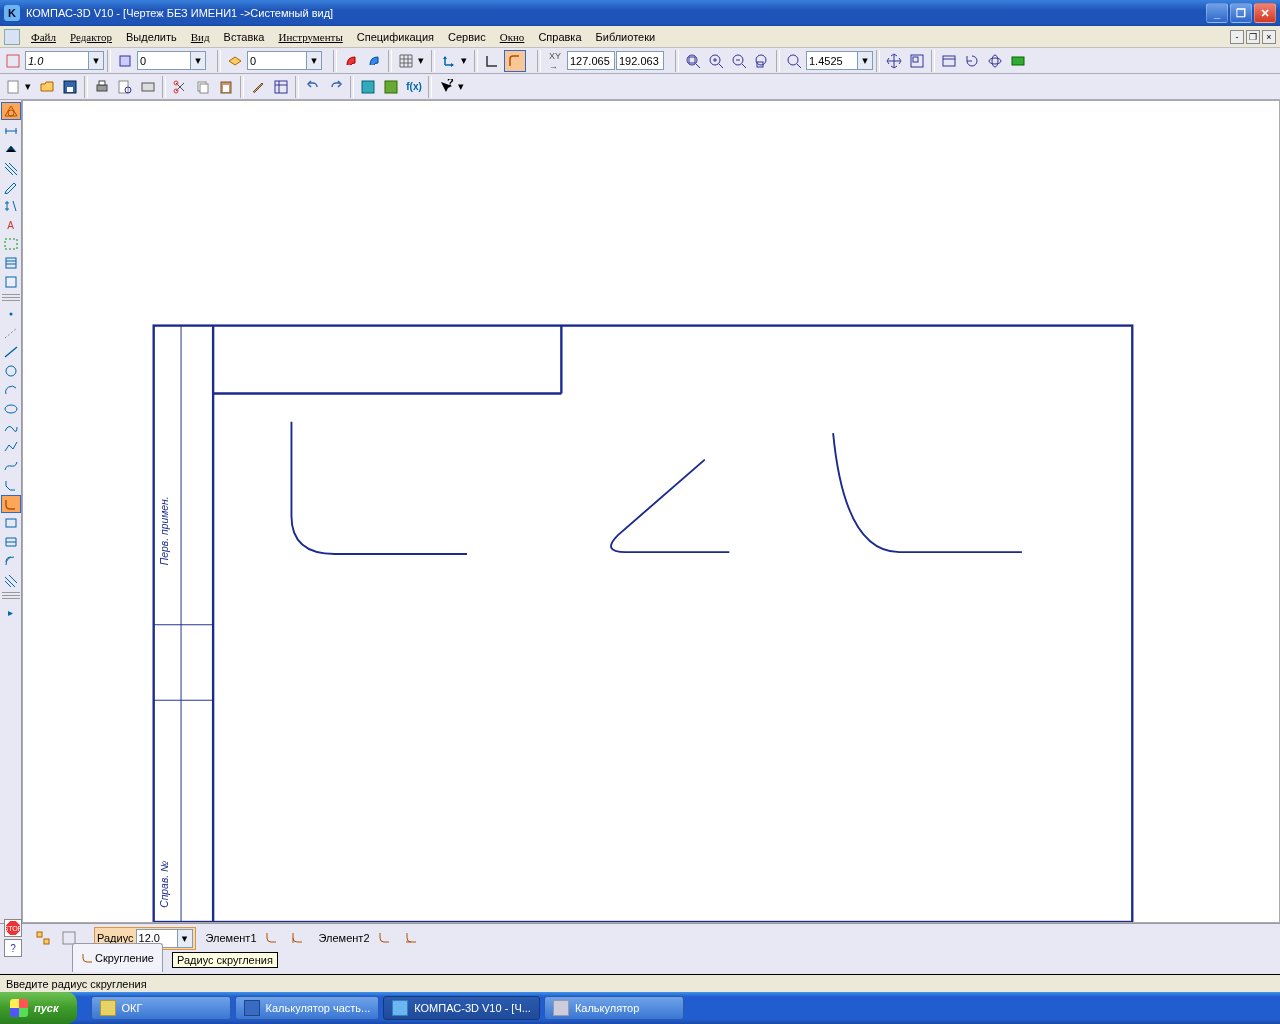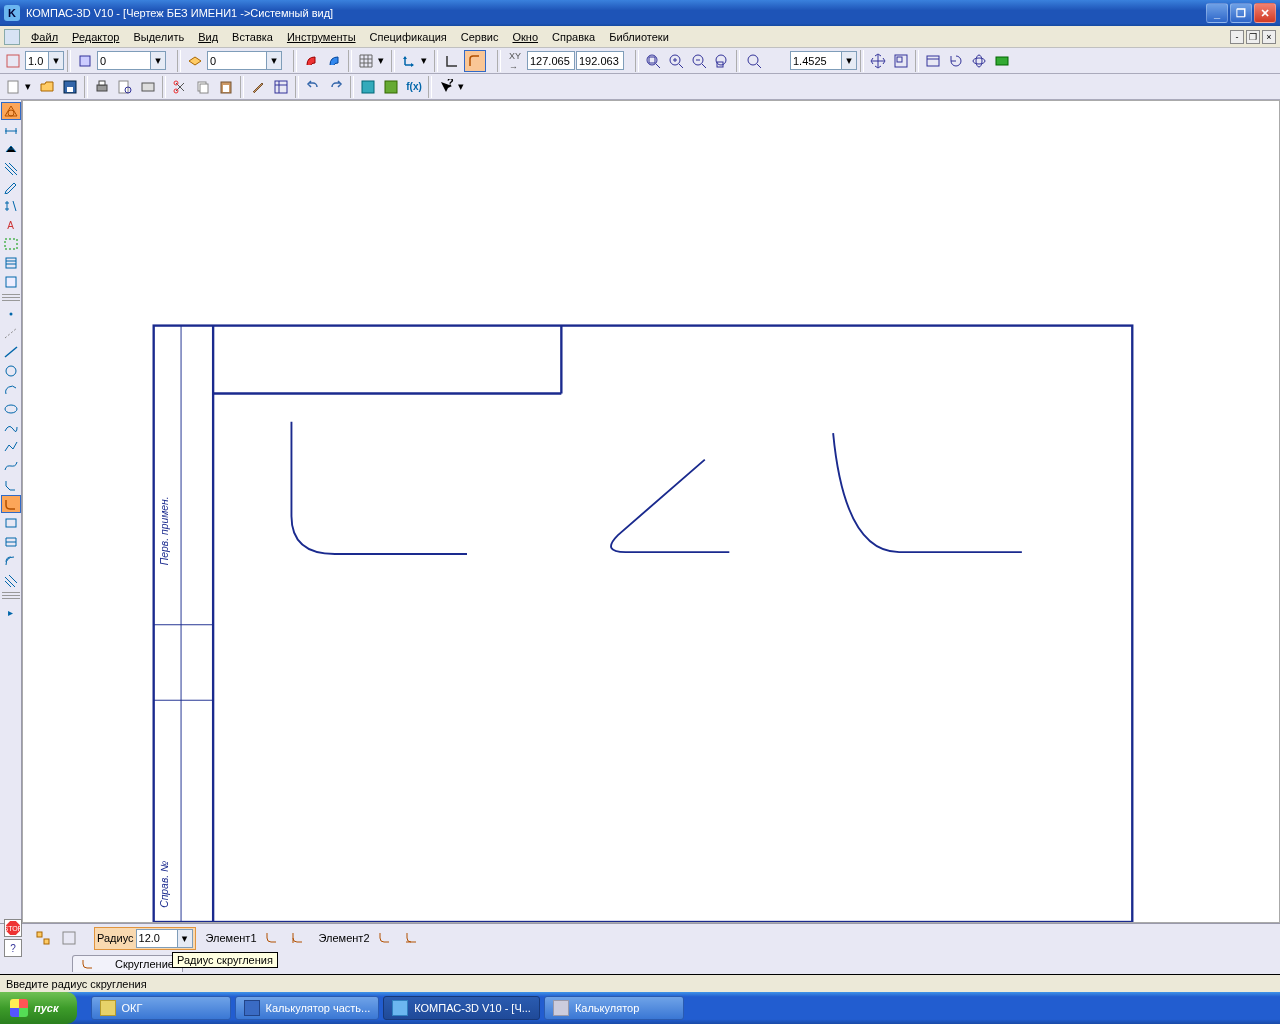--- a/index.html
+++ b/index.html
@@ -11,21 +11,21 @@
 .titlebar .title { font-weight: normal; flex: 1; }
 .winbtns { display: flex; gap: 2px; }
 .winbtn { width: 22px; height: 20px; border: 1px solid #fff4; border-radius: 3px; display:flex; align-items:center; justify-content:center; color:#fff; font-weight:bold; }
 .winbtn.min { background: linear-gradient(#6fa1e6,#2f67c9); }
 .winbtn.max { background: linear-gradient(#6fa1e6,#2f67c9); }
 .winbtn.close { background: linear-gradient(#f08172,#d13a24); }
 
 
 .menubar { height: 22px; background: #ece9d8; display:flex; align-items:center; padding: 0 4px; border-bottom: 1px solid #c0c0c0; }
 .menubar .mitem { padding: 2px 7px; }
-.menubar .u { text-decoration: underline; }
+.menubar .u { text-decoration: underline; font-family: Liberation Serif, serif; }
 .mdibtns { margin-left:auto; display:flex; gap:2px; }
 .mdibtn { width:14px; height:14px; border:1px solid #888; background:#eee; font-size:9px; display:flex;align-items:center;justify-content:center; }
 .menuicon { width:16px; height:16px; background:#d7e3f4; border:1px solid #8aa; margin-right:4px; }
 
 
 .tbar { height: 26px; background:#e8e8f4; border-bottom:1px solid #aab; display:flex; align-items:center; padding: 0 2px; gap:1px;}
 .tbtn { width: 22px; height: 22px; display:flex; align-items:center; justify-content:center; border:1px solid transparent; }
 .tsep { width:4px; height:22px; border-left:1px solid #adadad; border-right:1px solid #fff; margin:0 2px; }
 .tinput { height: 19px; border:1px solid #7f9db9; background:#fff; padding:0 2px; font-size:11px; }
 .tcombo { display:flex; }
@@ -44,21 +44,21 @@
 .canvas-inner { position:absolute; inset:0; background:#fff; }
 
 
 .proppanel { background:#e8e8f4; border-top:1px solid #99a; padding:2px 4px; }
 .proprow { display:flex; align-items:center; gap:4px; height:24px;}
 .stopbtn { width:18px;height:18px; background:#fff; border:1px solid #888; display:flex;align-items:center;justify-content:center;}
 .stopbtn .oct { width:14px; height:14px; background:#e33; clip-path: polygon(30% 0,70% 0,100% 30%,100% 70%,70% 100%,30% 100%,0 70%,0 30%); color:#fff; font-size:7px; display:flex;align-items:center;justify-content:center;}
 .plabel { }
 .pbox { border:1px solid #e0943e; background:#f9d9b0; padding:1px 2px; display:flex; align-items:center; gap:2px;}
 .tabwrap { height:22px; display:flex; align-items:flex-end; padding-left:68px; gap:2px;}
-.tab { border:1px solid #99a; border-bottom:none; background:#f2f2fa; padding:2px 8px; border-radius:3px 3px 0 0; display:flex; align-items:center; gap:20px;}
+.tab { border:1px solid #99a; border-bottom:none; background:#f2f2fa; padding:8px 8px; border-radius:3px 3px 0 0; display:flex; align-items:center; gap:0;}
 .tooltip { position:absolute; background:#ffffe1; border:1px solid #000; padding:1px 4px; font-size:11px; }
 
 
 .status { height:18px; background:#ece9d8; border-top:1px solid #000000; padding:1px 6px; display:flex;align-items:center;}
 
 
 .taskbar { height:32px; background: linear-gradient(#3f93e8, #225dd0 15%, #225dd0 85%, #1a4aa7); display:flex; align-items:center; }
 .start { height:32px; padding:0 18px 0 10px; background: linear-gradient(#6fc154,#3d9c2a 50%,#2a7f1e); color:#fff; font-weight:bold; font-style:italic; display:flex; align-items:center; font-size:15px; border-radius:0 10px 10px 0; }
 .start .logo { width:18px; height:18px; margin-right:6px; background: conic-gradient(#f55 0 25%, #5d5 0 50%, #55f 0 75%, #fe5 0); border-radius:3px;}
 .task { height:24px; margin:0 2px; padding:0 8px; background:linear-gradient(#6fa3e8,#3a77d4); border:1px solid #2a5bb0; color:#fff; display:flex; align-items:center; gap:6px; border-radius:3px; min-width:140px; max-width:160px; overflow:hidden; white-space:nowrap;}
@@ -104,21 +104,21 @@
   </div>
 </div>
 
 <div class="tbar">
   <div class="tbtn">
       <svg class="icon-svg">
         <rect x="2" y="2" width="12" height="12" fill="none" stroke="#c55"></rect>
       </svg>
     </div>
   <div class="tcombo">
-      <input class="tinput" style="width: 24px;" value="1.0">
+      <input class="tinput" style="width: 64px; font-style: italic;" value="1.0">
       <div class="arrow">▾</div>
     </div>
   <div class="tsep"></div>
   <div class="tbtn">
       <svg class="icon-svg">
         <rect x="3" y="3" width="10" height="10" fill="#ccf" stroke="#339"></rect>
       </svg>
     </div>
   <div class="tcombo">
       <input class="tinput" style="width: 54px;" value="0">
@@ -206,21 +206,21 @@
       </svg>
     </div>
   <div class="tsep"></div>
   <div class="tbtn">
       <svg class="icon-svg">
         <circle cx="7" cy="7" r="5" fill="none" stroke="#339"></circle>
         <path d="M11 11l4 4" stroke="#339"></path>
       </svg>
     </div>
   <div class="tcombo">
-      <input class="tinput" style="width: 52px; margin-left: 24px;" value="1.4525">
+      <input class="tinput" style="width: 52px;" value="1.4525">
       <div class="arrow">▾</div>
     </div>
   <div class="tsep"></div>
   <div class="tbtn">
       <svg class="icon-svg">
         <path d="M8 2v12M2 8h12M5 3l3-2l3 2M5 13l3 2l3-2M3 5l-2 3l2 3M13 5l2 3l-2 3" stroke="#339" fill="none"></path>
       </svg>
     </div>
   <div class="tbtn">
       <svg class="icon-svg">

